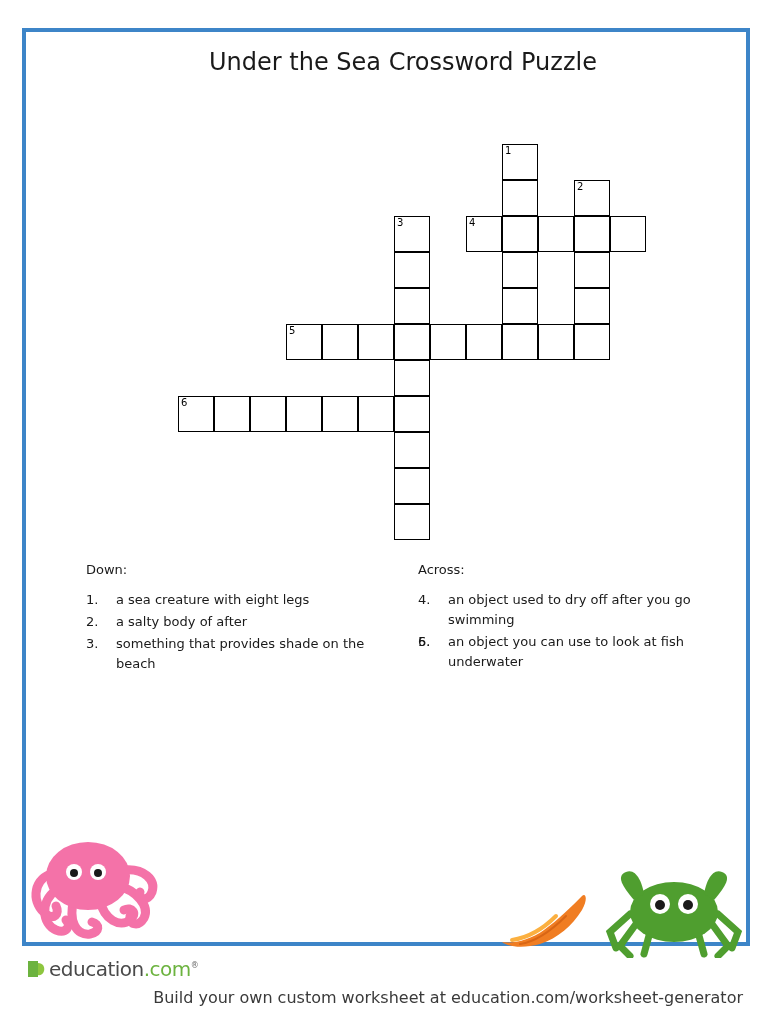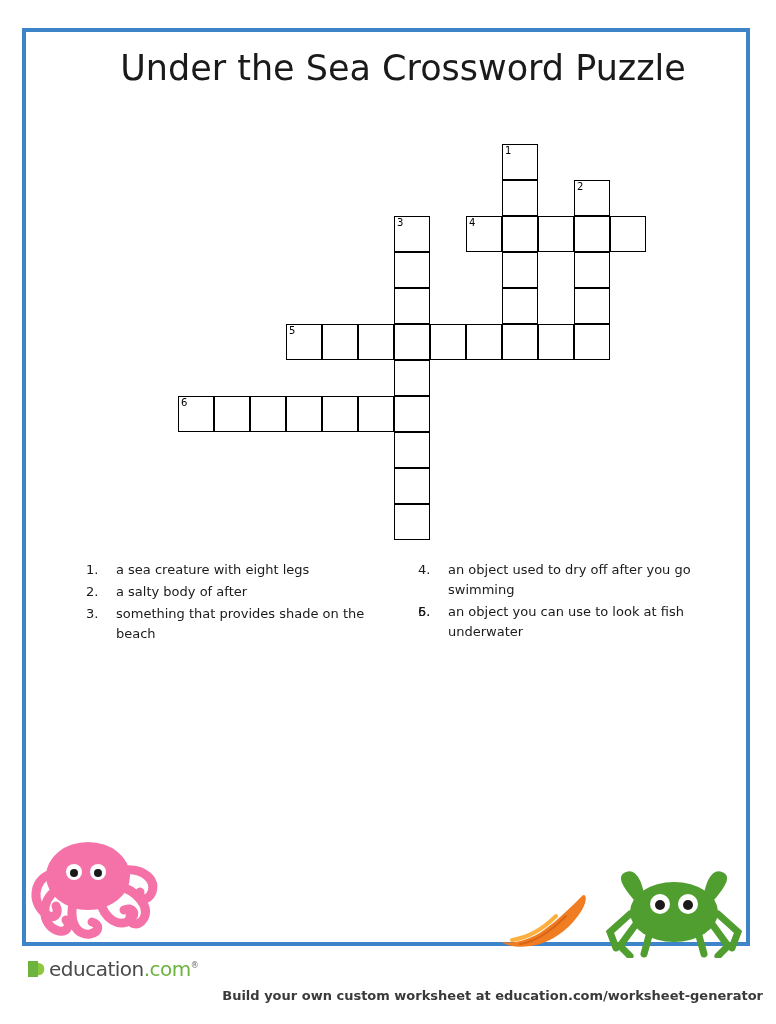--- a/index.html
+++ b/index.html
@@ -31,21 +31,21 @@
     border: 4px solid #3d85c8;
     box-sizing: border-box;
     background: #ffffff;
   }
   #title {
     position: absolute;
     left: 0;
     top: 16px;
     width: 728px;
     text-align: center;
-    font-size: 35px;
+    font-size: 24px;
     font-weight: 400;
     color: #1a1a1a;
     font-family: "DejaVu Sans", sans-serif;
     letter-spacing: 0px;
     padding-left: 26px;
     box-sizing: border-box;
   }
 
   
   #grid {
@@ -140,26 +140,25 @@
   #logo .reg { font-size: 8px; vertical-align: super; color: #6a6a6a; }
   #copyright {
     position: absolute;
     left: 26px;
     top: 36px;
     font-size: 11px;
     color: #3a3a3a;
   }
   #generator {
     position: absolute;
-    right: 9px;
+    right: 29px;
     top: 36px;
-    font-size: 13px;
+    font-size: 16px;
     color: #3a3a3a;
     text-align: right;
-    font-weight: bold;
   }
 
   
   .art { position: absolute; }
   #octopus { left: 26px; top: 828px; width: 140px; height: 120px; }
   #shell { left: 496px; top: 888px; width: 96px; height: 62px; }
   #crab { left: 600px; top: 862px; width: 150px; height: 96px; }
 </style>
 </head>
 <body>
@@ -213,35 +212,37 @@
         <div class="cell" style="left: 144px; top: 252px;"></div>
         <div class="cell" style="left: 180px; top: 252px;"></div>
         <div class="cell" style="left: 216px; top: 252px;"></div>
         <div class="cell" style="left: 216px; top: 288px;"></div>
         <div class="cell" style="left: 216px; top: 324px;"></div>
         <div class="cell" style="left: 216px; top: 360px;"></div>
       </div>
 
     <div id="clues">
       <div class="clue-col down">
+        <div class="clue-head">Down:</div>
         <div class="clue-item">
           <span class="n">1.</span>
           <span>a sea creature with eight legs</span>
         </div>
         <div class="clue-item">
           <span class="n">2.</span>
           <span>a salty body of after</span>
         </div>
         <div class="clue-item">
           <span class="n">3.</span>
           <span>something that provides shade on the beach</span>
         </div>
       </div>
 
       <div class="clue-col across">
+        <div class="clue-head">Across:</div>
         <div class="clue-item">
           <span class="n">4.</span>
           <span>an object used to dry off after you go swimming</span>
         </div>
         <div class="clue-item">
           <span class="n">5.</span>
         </div>
         <div class="clue-item">
           <span class="n">6.</span>
           <span>an object you can use to look at fish underwater</span>

